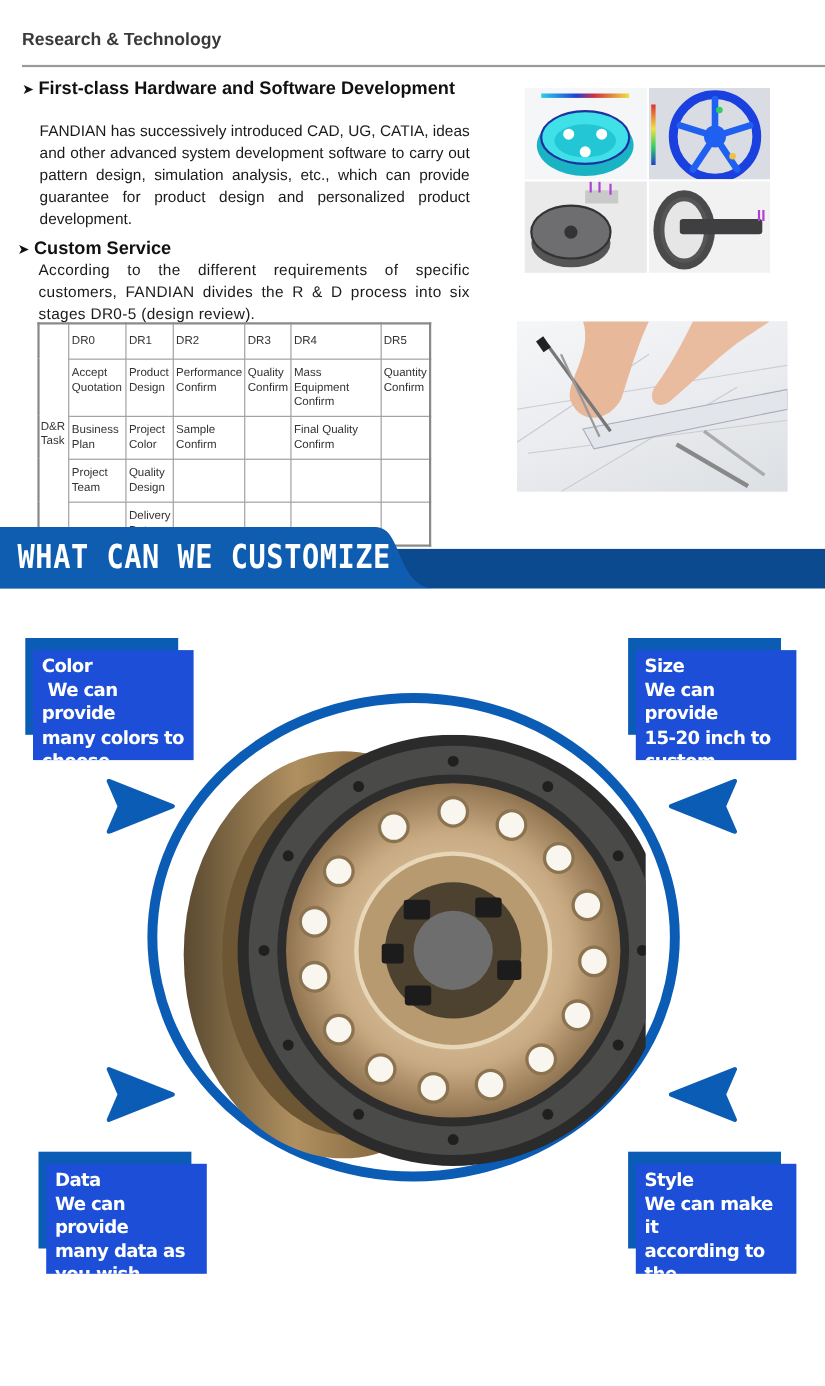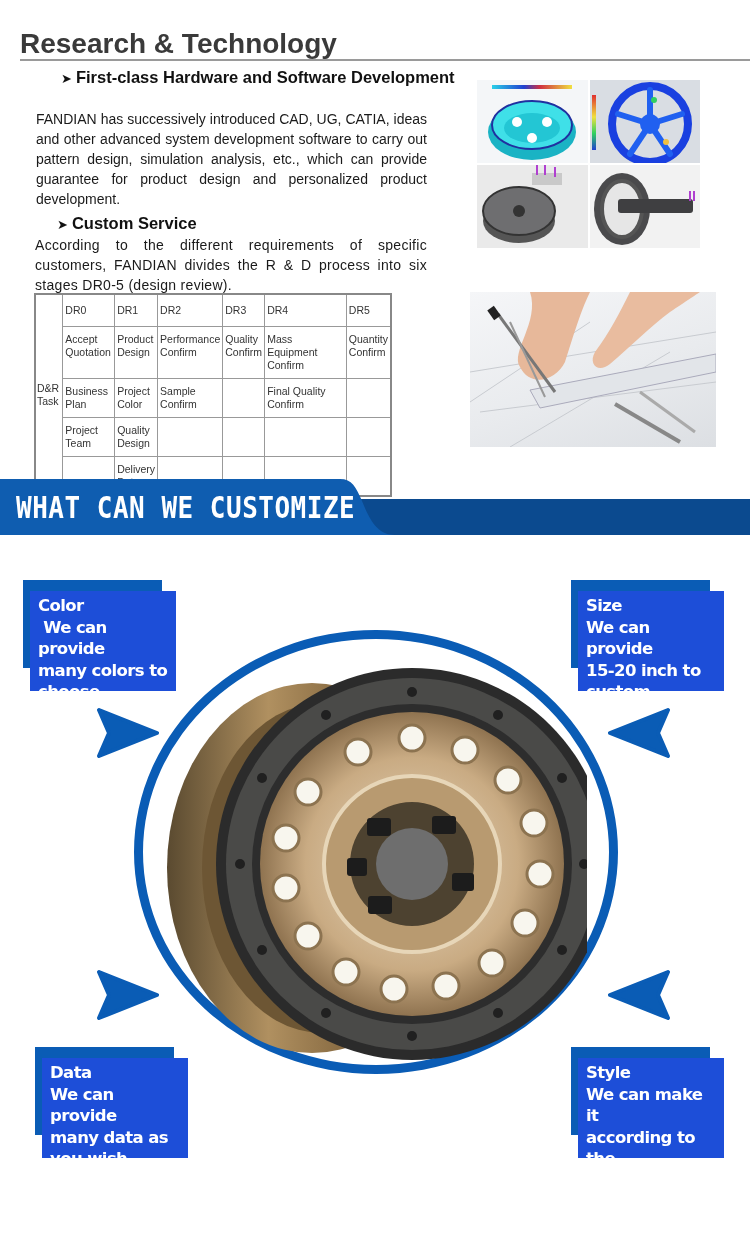--- a/index.html
+++ b/index.html
@@ -1,21 +1,21 @@
 <!DOCTYPE html>
 <html><head>
 <meta charset="utf-8">
 <style>
   * { box-sizing: border-box; margin: 0; padding: 0; }
   body { width: 750px; height: 1260px; background: #ffffff; font-family: "Liberation Sans", sans-serif; position: relative; overflow: hidden; }
 
-  .rt-title { position: absolute; left: 20px; top: 28px; font-size: 28px; font-weight: bold; color: #3a3a3a; }
+  .rt-title { position: absolute; left: 20px; top: 28px; font-size: 16px; font-weight: bold; color: #3a3a3a; }
   .rt-rule { position: absolute; left: 20px; top: 59px; width: 730px; height: 2px; background: #9a9a9a; }
 
-  .bullet-head { position: absolute; font-weight: bold; font-size: 16.5px; color: #111; line-height: 23px; margin-left: 41px; }
+  .bullet-head { position: absolute; font-weight: bold; font-size: 16.5px; color: #111; line-height: 28px; }
   .bullet-head .chev { font-weight: normal; font-size: 13px; margin-right: 4px; }
   .body-text { position: absolute; font-size: 14px; color: #1a1a1a; line-height: 20px; text-align: justify; }
 
   .dr-table { position: absolute; left: 34px; top: 293px; width: 358px; border-collapse: collapse; font-size: 10.5px; color: #333; border: 2px solid #888; }
   .dr-table td { border: 1px solid #999; padding: 6px 2px; vertical-align: top; line-height: 13px; height: 32px; }
   .dr-table td.hdr { vertical-align: middle; height: 32px; }
   .dr-table td.task { vertical-align: middle; padding: 0 1px; margin-top: 16px; }
 
   .sim-img { position: absolute; left: 477px; top: 80px; width: 223px; height: 168px; background: #fff; display: grid; grid-template-columns: 1fr 1fr; grid-template-rows: 1fr 1fr; gap: 2px; }
   .sim-cell { position: relative; overflow: hidden; }

